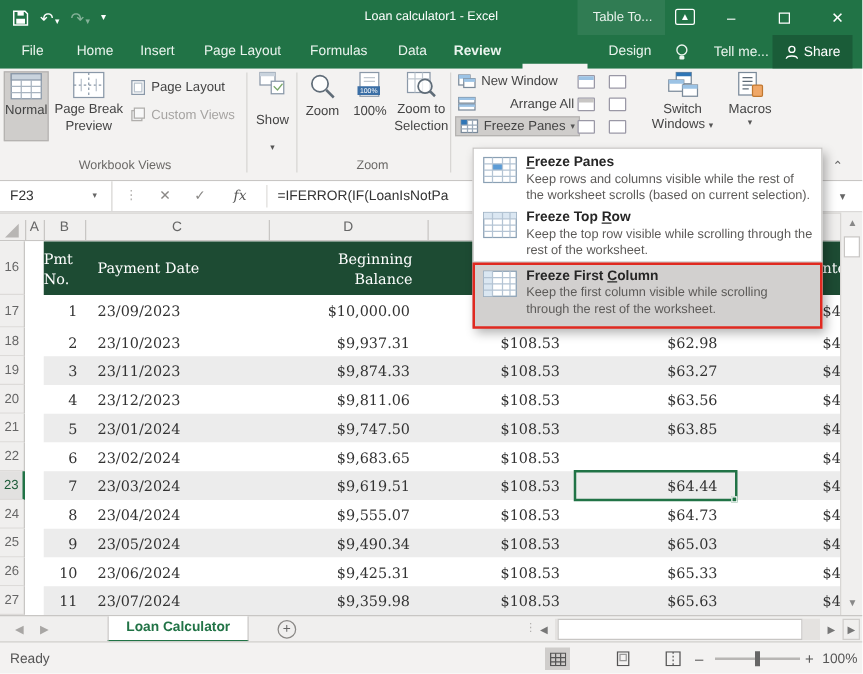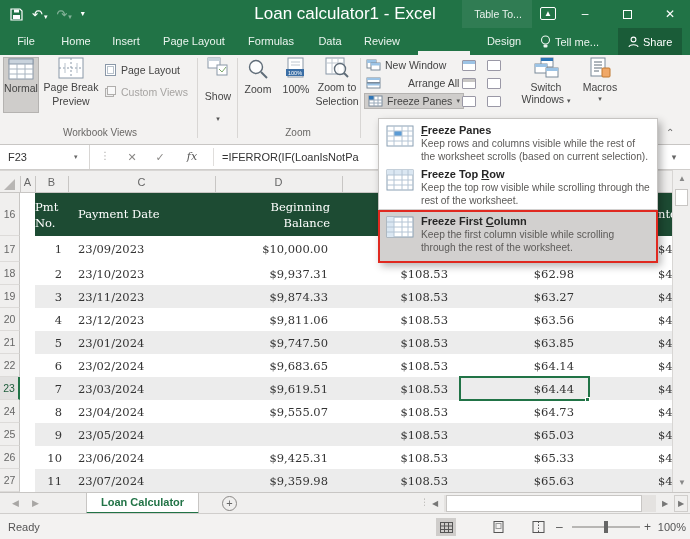--- a/index.html
+++ b/index.html
@@ -6,32 +6,32 @@
   html,body { width:690px; height:539px; overflow:hidden; }
   body { font-family:"Liberation Sans", sans-serif; font-size:11px; color:#222; }
   #app { position:relative; width:690px; height:539px; background:#fff; }
 
   
   .titlebar { position:absolute; left:0; top:0; width:690px; height:28px; background:#217346; color:#fff; }
   .qat { position:absolute; left:10px; top:0; height:28px; display:flex; align-items:center; gap:9px; }
   .qat .ic { color:#fff; font-size:13px; line-height:1; cursor:default; }
   .qat .caret { font-size:7px; margin-left:1px; }
   .qat .faded { opacity:.45; }
-  .win-title { position:absolute; left:0; right:0; top:0; height:28px; text-align:center; line-height:28px; font-size:17px; color:#fff; }
+  .win-title { position:absolute; left:0; right:0; top:0; height:28px; text-align:center; line-height:28px; font-size:10px; color:#fff; }
   .ctx-band { position:absolute; left:462px; top:0; width:70px; height:28px; background:rgba(255,255,255,.07); }
   .ctx-label { position:absolute; left:468px; top:0; width:60px; height:28px; line-height:28px; text-align:center; font-size:10.5px; color:#e8f2ec; }
   .ribbon-opts { position:absolute; left:540px; top:7px; width:16px; height:13px; border:1px solid #fff; border-radius:2px; text-align:center; line-height:11px; font-size:8px; color:#fff; }
   .win-btn { position:absolute; top:0; width:30px; height:28px; text-align:center; line-height:28px; color:#fff; font-size:12px; }
   .maxbox { display:inline-block; width:9px; height:9px; border:1px solid #fff; vertical-align:middle; }
 
   
   .menubar { position:absolute; left:0; top:28px; width:690px; height:27px; background:#217346; }
   .mtab { position:absolute; top:0; height:27px; line-height:27px; text-align:center; color:#eaf4ee; font-size:11px; }
   .mtab.active { background:#f3f2f1; color:#217346; }
-  .tellme { position:absolute; top:0; height:27px; display:flex; align-items:center; gap:4px; color:#eaf4ee;text-align:center; }
+  .tellme { position:absolute; top:0; height:27px; display:flex; align-items:center; gap:20px; color:#eaf4ee;text-align:center; }
   .sharebox { position:absolute; top:0; height:27px; display:flex; align-items:center; gap:4px; color:#fff; background:#1a5c38; padding:0 10px; }
 
   
   .ribbon { position:absolute; left:0; top:55px; width:690px; height:90px; background:#f3f2f1; border-bottom:1px solid #c8c6c4; }
   .rdiv { position:absolute; top:3px; width:1px; height:80px; background:#d8d6d4; }
   .rbtn-big { position:absolute; top:2px; display:flex; flex-direction:column; align-items:center; gap:2px; color:#444; text-align:center; line-height:1.15; font-size:10.5px; }
   .rbtn-big.pressed { background:#cfcdcb; border:1px solid #b5b3b1; }
   .rbtn-row { position:absolute; display:flex; align-items:center; gap:4px; color:#444; font-size:10.5px; white-space:nowrap; }
   .rbtn-row.pressed { background:#cfcdcb; border:1px solid #b5b3b1; padding:1px 3px; }
   .rbtn-row.disabled { color:#a6a4a2; }
@@ -146,21 +146,21 @@
     <div class="win-btn" style="left:655px;">✕</div>
   </div>
 
   <div class="menubar">
     <div class="mtab" style="left:8px;width:36px;">File</div>
     <div class="mtab" style="left:54px;width:44px;">Home</div>
     <div class="mtab" style="left:104px;width:44px;">Insert</div>
     <div class="mtab" style="left:154px;width:80px;">Page Layout</div>
     <div class="mtab" style="left:240px;width:62px;">Formulas</div>
     <div class="mtab" style="left:310px;width:40px;">Data</div>
-    <div class="mtab" style="left:356px;width:52px;">Review</div>
+    <div class="mtab" style="left:356px;width:52px;font-weight:bold;">Review</div>
     <div class="mtab active" style="left:418px;width:52px;margin-top:23px;">View</div>
     <div class="mtab" style="left:476px;width:56px;">Design</div>
     <div class="tellme" style="left:540px;">
       <span>
           <svg width="11" height="14" viewBox="0 0 11 14">
             <circle cx="5.5" cy="5" r="4" fill="none" stroke="#eaf4ee" stroke-width="1.1"></circle>
             <rect x="3.5" y="9.5" width="4" height="3" rx="1" fill="#eaf4ee"></rect>
           </svg>
         </span>
       <span>Tell me...</span>
@@ -398,21 +398,20 @@
           <div class="cell c-pri">$63.85</div>
           <div class="cell c-int">$4</div>
           <div class="rownum" style="top: 0px; height: 23px; line-height: 23px;">21</div>
         </div>
         <div class="grid-row" style="top: 161px; height: 23px;">
           <div class="band"></div>
           <div class="cell c-pmt">6</div>
           <div class="cell c-date">23/02/2024</div>
           <div class="cell c-bal">$9,683.65</div>
           <div class="cell c-pay">$108.53</div>
-          <div class="cell c-pri">$64.14</div>
           <div class="cell c-int">$4</div>
           <div class="rownum" style="top: 0px; height: 23px; line-height: 23px;">22</div>
         </div>
         <div class="grid-row" style="top: 184px; height: 23px;">
           <div class="band shaded"></div>
           <div class="cell c-pmt">7</div>
           <div class="cell c-date">23/03/2024</div>
           <div class="cell c-bal">$9,619.51</div>
           <div class="cell c-pay">$108.53</div>
           <div class="cell c-pri">$64.44</div>
@@ -428,20 +427,21 @@
           <div class="cell c-bal">$9,555.07</div>
           <div class="cell c-pay">$108.53</div>
           <div class="cell c-pri">$64.73</div>
           <div class="cell c-int">$4</div>
           <div class="rownum" style="top: 0px; height: 23px; line-height: 23px;">24</div>
         </div>
         <div class="grid-row" style="top: 230px; height: 23px;">
           <div class="band shaded"></div>
           <div class="cell c-pmt">9</div>
           <div class="cell c-date">23/05/2024</div>
+          <div class="cell c-bal">$9,490.34</div>
           <div class="cell c-pay">$108.53</div>
           <div class="cell c-pri">$65.03</div>
           <div class="cell c-int">$4</div>
           <div class="rownum" style="top: 0px; height: 23px; line-height: 23px;">25</div>
         </div>
         <div class="grid-row" style="top: 253px; height: 23px;">
           <div class="band"></div>
           <div class="cell c-pmt">10</div>
           <div class="cell c-date">23/06/2024</div>
           <div class="cell c-bal">$9,425.31</div>

